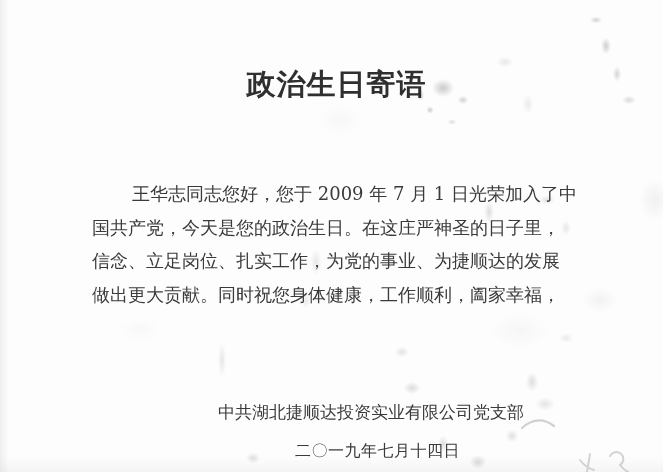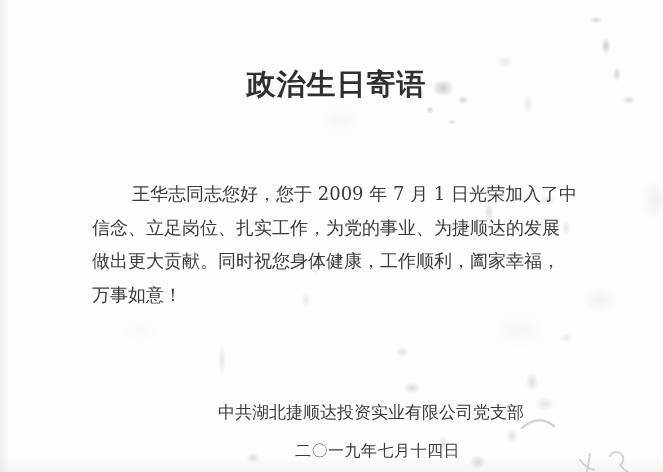--- a/index.html
+++ b/index.html
@@ -121,23 +121,23 @@
 <body>
 
 <div class="page">
 
   <div class="noise"></div>
 
   <h1 class="title">政治生日寄语</h1>
 
   <div class="body-text">
     <div class="body-line indent">王华志同志您好，您于 2009 年 7 月 1 日光荣加入了中</div>
+    <div class="body-line">国共产党，今天是您的政治生日。在这庄严神圣的日子里，</div>
     <div class="body-line">信念、立足岗位、扎实工作，为党的事业、为捷顺达的发展</div>
     <div class="body-line">做出更大贡献。同时祝您身体健康，工作顺利，阖家幸福，</div>
-    <div class="body-line">万事如意！</div>
   </div>
 
   <div class="signature">中共湖北捷顺达投资实业有限公司党支部</div>
 
   <div class="date">二〇一九年七月十四日</div>
 
   <svg class="pen-mark" viewBox="0 0 145 60" xmlns="http://www.w3.org/2000/svg">
     <path d="M4,16 q 16,-14 32,-2" fill="none" stroke="#aaadb2" stroke-width="2.2" stroke-linecap="round"></path>
     <path d="M62,48 q 6,8 14,10 M72,42 l -3,18" fill="none" stroke="#b0b3b8" stroke-width="2" stroke-linecap="round"></path>
     <path d="M92,44 a 7,7 0 1 1 10,9 q 4,5 8,7" fill="none" stroke="#b0b3b8" stroke-width="2" stroke-linecap="round"></path>

